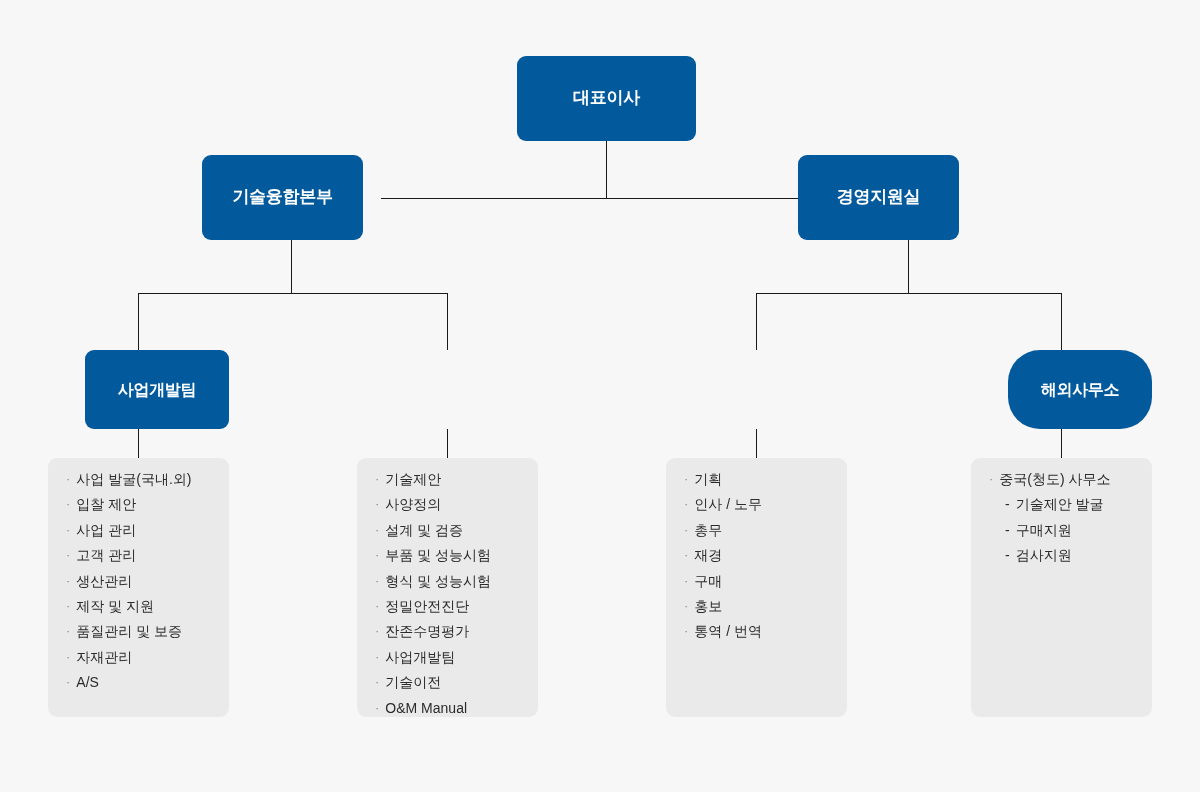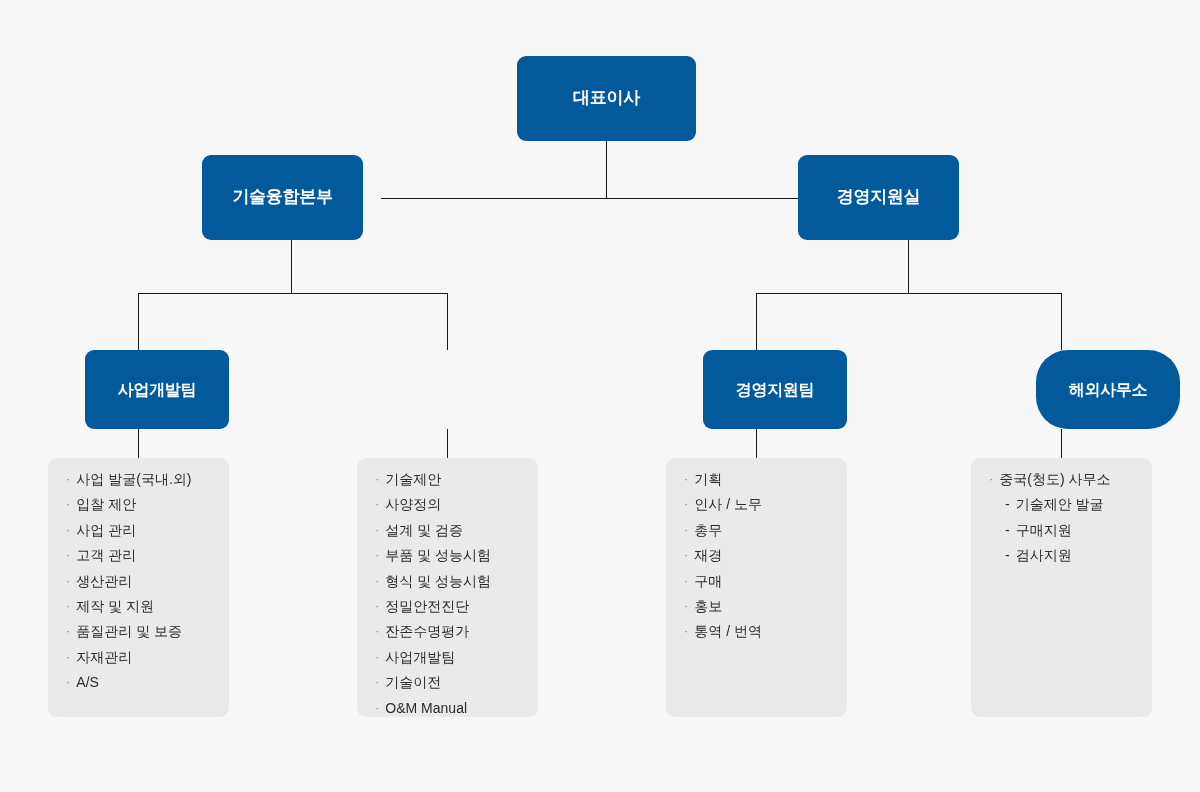--- a/index.html
+++ b/index.html
@@ -51,21 +51,21 @@
   .node-div { top: 155px; width: 161px; height: 85px; }
   .node-div-left  { left: 202px; }
   .node-div-right { left: 777px; margin-left: 21px; }
   .node-div .node-label { font-size: 17px; }
 
   .node-team { top: 350px; width: 144px; height: 79px; margin-left: 37px; }
   .node-team .node-label { font-size: 16px; }
   .node-team-1 { left: 48px; }
   .node-team-2 { left: 357px; }
   .node-team-3 { left: 666px; }
-  .node-team-4 { left: 999px; border-radius: 32px; }
+  .node-team-4 { left: 971px; border-radius: 32px; }
 
   
   .panel {
     position: absolute;
     top: 458px;
     height: 259px;
     background: #eaeaea;
     border-radius: 9px;
     box-sizing: border-box;
     padding: 14px 10px 10px 18px;
@@ -143,23 +143,20 @@
 
   <div class="node node-div node-div-right">
     <span class="node-label">경영지원실</span>
   </div>
 
   <div class="node node-team node-team-1">
     <span class="node-label">사업개발팀</span>
   </div>
 
 
-  <div class="node node-team node-team-3">
-    <span class="node-label">경영지원팀</span>
-  </div>
 
   <div class="node node-team node-team-4">
     <span class="node-label">해외사무소</span>
   </div>
 
   <div class="panel panel-1">
     <ul class="duty-list">
         <li class="duty-item">
           <span class="duty-bullet">·</span>
           <span class="duty-text">사업 발굴(국내.외)</span>

